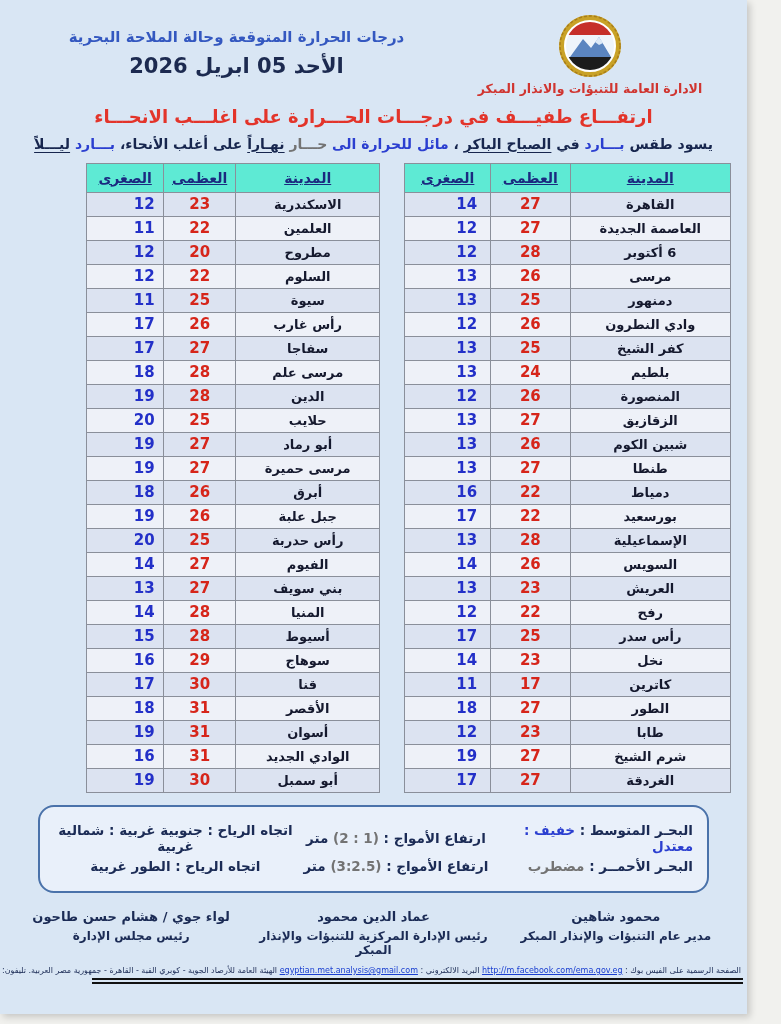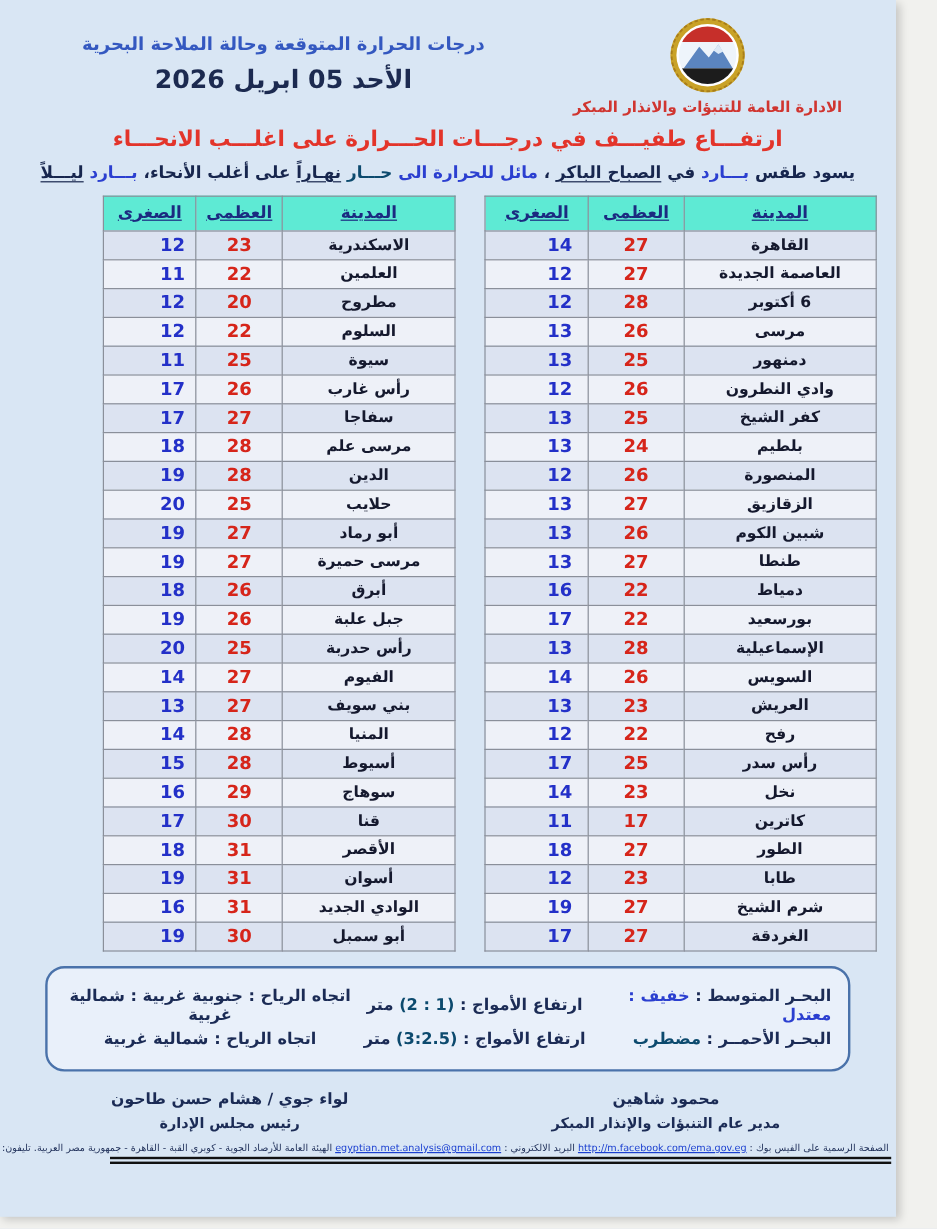--- a/index.html
+++ b/index.html
@@ -20,21 +20,21 @@
   .org-block svg{display:block;margin:0 auto 3px auto;}
   .org-name{color:#d03530;font-weight:bold;font-size:13.5px;line-height:1.35;}
   .org-dept{color:#d03530;font-weight:bold;font-size:12.5px;line-height:1.35;}
   .title-block{flex:1;text-align:center;padding-top:14px;}
   .doc-title{color:#3458c0;font-weight:bold;font-size:15px;}
   .doc-date{color:#1c2a50;font-weight:bold;font-size:21px;margin-top:8px;}
   .headline{ text-align:center;color:#e3342a;font-weight:bold;font-size:18px;margin-top:8px;}
   .subtitle{text-align:center;font-weight:bold;font-size:14px;margin-top:9px;color:#17264e;}
   .c-dark{color:#17264e;}
   .c-blue{color:#2b3fd0;}
-  .c-red{color:#0c4a6e;}
+  .c-red{color:#737373;}
   .c-dark-u{color:#17264e;text-decoration:underline;text-underline-offset:3px;}
   
   .tables{display:flex;flex-direction:row;gap:24px;padding:11px 16px 0 86px;align-items:flex-start;}
   table{border-collapse:collapse;table-layout:fixed;}
   .tbl-right{flex:1.11;}
   .tbl-left{flex:1;}
   .tables table{width:100%;}
   th,td{border:1px solid #8a8f9a;padding:0 2px;height:23px;line-height:1.05;text-align:center;}
   th{background:#5eead4;color:#1b2a80;font-weight:bold;font-size:14px;height:28px;text-decoration:underline;}
   .h-city{width:50%;}.h-max{width:24%;}.h-min{width:26%;}
@@ -449,30 +449,34 @@
   <div class="marine-box">
   <div class="marine-row">
     <div class="m-sea"><span>البحـر المتوسط : </span><span class="c-blue">خفيف : معتدل</span></div>
     <div class="m-wave"><span>ارتفاع الأمواج : </span><span class="c-red">(1 : 2)</span><span> متر</span></div>
     <div class="m-wind"><span>اتجاه الرياح : </span><span>جنوبية غربية : شمالية غربية</span></div>
   </div>
 
   <div class="marine-row">
     <div class="m-sea"><span>البحـر الأحمــر : </span><span class="c-red">مضطرب</span></div>
     <div class="m-wave"><span>ارتفاع الأمواج : </span><span class="c-red">(3:2.5)</span><span> متر</span></div>
-    <div class="m-wind"><span>اتجاه الرياح : </span><span>شمالية غربية</span></div>
+    <div class="m-wind"><span>اتجاه الرياح : </span><span>الطور غربية</span></div>
   </div>
 </div>
 
   <div class="signatures">
   <div class="sig">
     <div class="sig-name">محمود شاهين</div>
     <div class="sig-role">مدير عام التنبؤات والإنذار المبكر</div>
   </div>
 
+  <div class="sig">
+    <div class="sig-name">عماد الدين محمود</div>
+    <div class="sig-role">رئيس الإدارة المركزية للتنبؤات والإنذار المبكر</div>
+  </div>
 
   <div class="sig">
     <div class="sig-name">لواء جوي / هشام حسن طاحون</div>
     <div class="sig-role">رئيس مجلس الإدارة</div>
   </div>
 </div>
 
   <div class="fineprint">
   <span class="c-plain">الصفحة الرسمية على الفيس بوك : </span>
 

